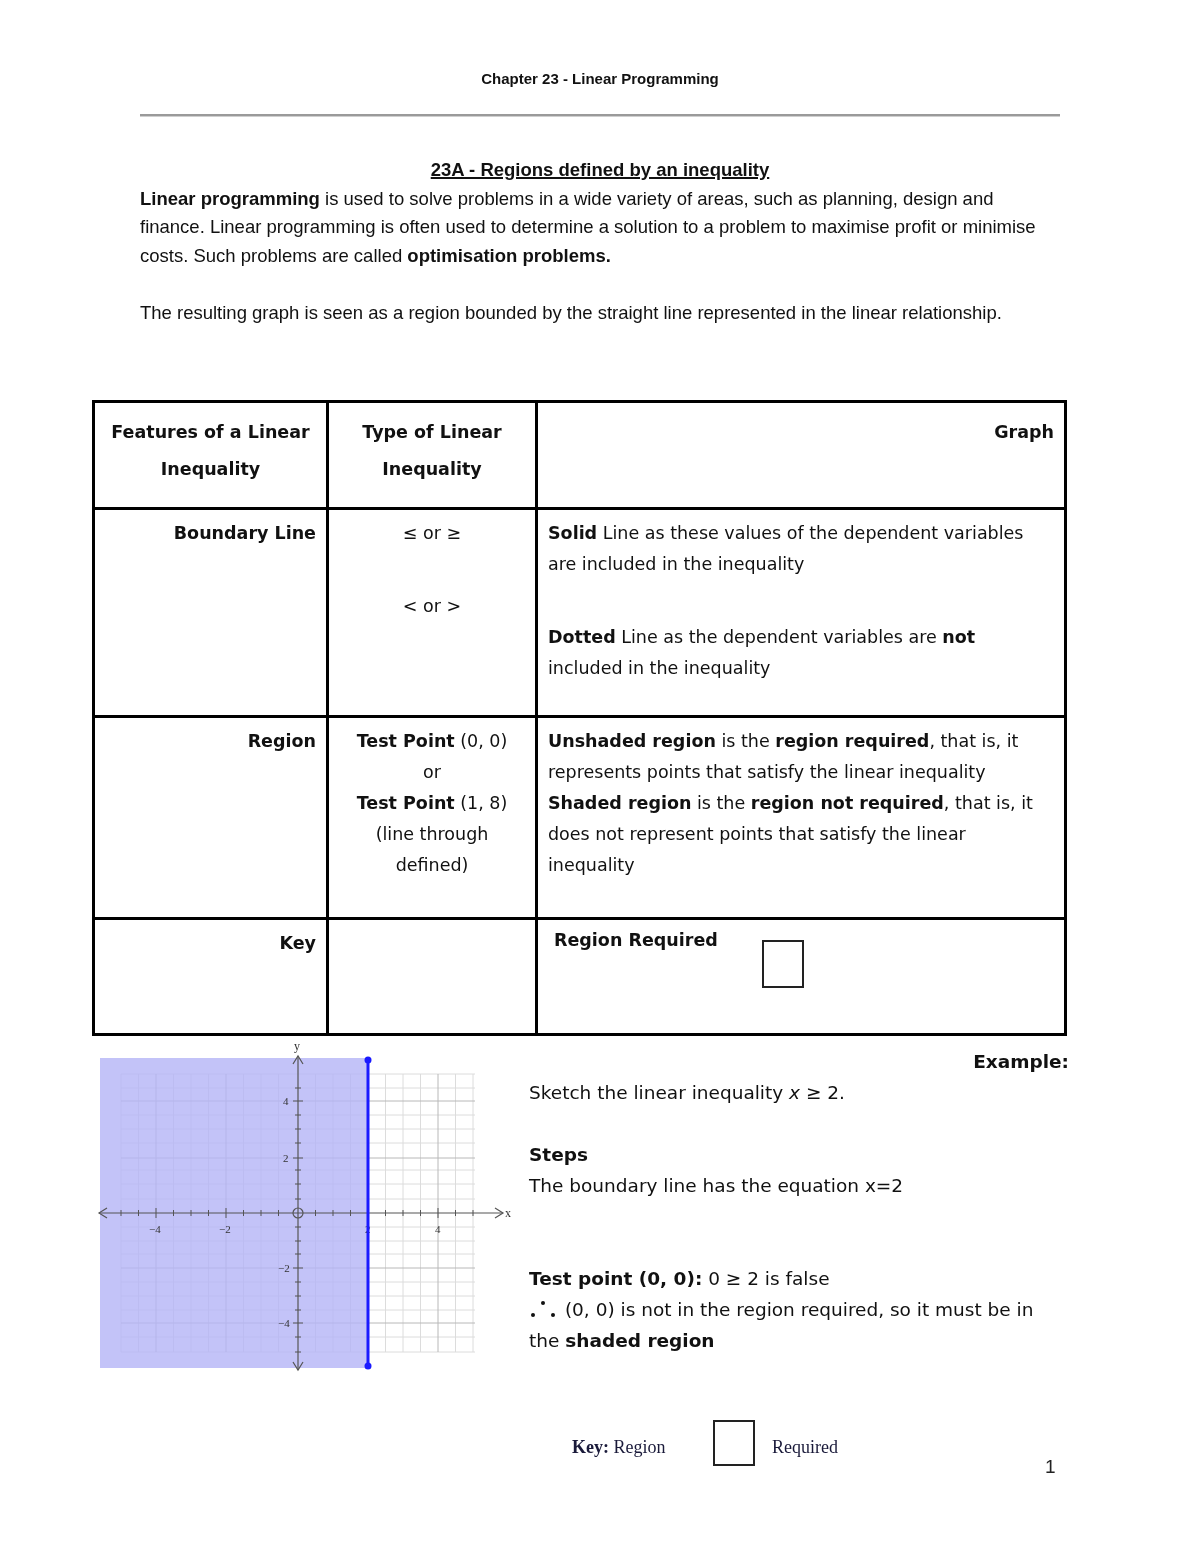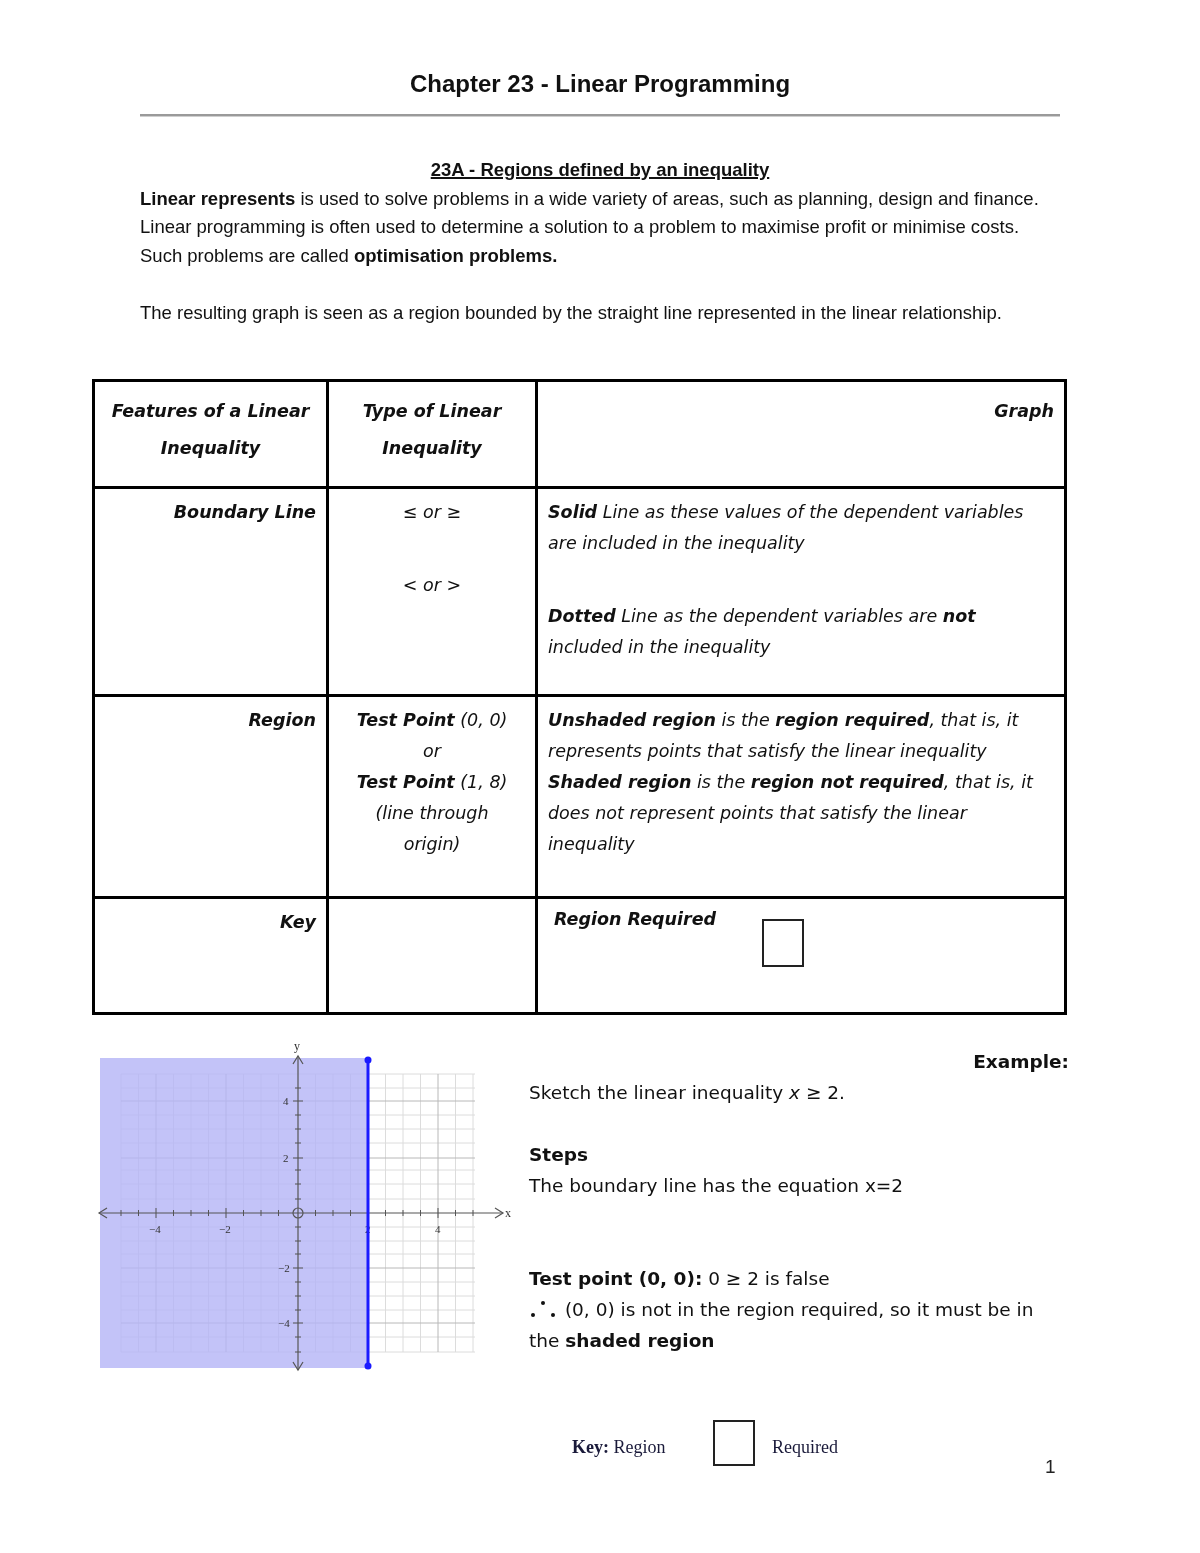--- a/index.html
+++ b/index.html
@@ -1,37 +1,37 @@
 <!DOCTYPE html>
 <html><head>
   <meta charset="utf-8">
   <style>
     * { box-sizing: border-box; margin: 0; padding: 0; }
     html, body { width: 1200px; height: 1553px; background: #ffffff; }
     body { position: relative; font-family: "DejaVu Sans", sans-serif; color: #111; overflow: hidden; }
 
     .header-title {
       position: absolute; left: 0; top: 70px; width: 1200px; text-align: center;
-      font-family: "Liberation Sans", sans-serif; font-weight: bold; font-size: 24px; color: #111;
+      font-family: "Liberation Sans", sans-serif; font-weight: bold; font-size: 15px; color: #111;
     }
     .header-rule {
       position: absolute; left: 140px; top: 114px; width: 920px; height: 3px;
       background: #9a9a9a; border-bottom: 1px solid #cfcfcf;
     }
 
     .intro { position: absolute; left: 140px; top: 156px; width: 920px;
       font-family: "Liberation Sans", sans-serif; font-size: 18.5px; line-height: 28.5px; color: #111; }
     .intro .heading { font-weight: bold; text-decoration: underline; text-decoration-thickness: 2px; display: block; text-align: center; }
     .intro b { font-weight: bold; }
     .intro .para2 { margin-top: 29px; }
 
     table.features {
-      position: absolute; left: 92px; top: 379px; width: 972px;
+      position: absolute; left: 92px; top: 400px; width: 972px;
       border-collapse: collapse; table-layout: fixed;
-      font-family: "DejaVu Sans", sans-serif; font-size: 17.5px; color: #111; font-style: italic;
+      font-family: "DejaVu Sans", sans-serif; font-size: 17.5px; color: #111;
     }
     table.features td, table.features th {
       border: 3px solid #000; vertical-align: top; padding: 8px 10px;
     }
     table.features col.c1 { width: 234px; }
     table.features col.c2 { width: 209px; }
     table.features col.c3 { width: 529px; }
     .th-text { font-weight: bold; line-height: 39px; text-align: center; display: block; padding-top: 2px; }
     .th-left { text-align: right; }
     .row-boundary td { height: 208px; }
@@ -66,21 +66,21 @@
     .page-number { position: absolute; left: 1045px; top: 1456px; font-family: "Liberation Sans", sans-serif; font-size: 19px; color: #222; }
   </style>
 </head>
 <body>
 
 <div class="header-title">Chapter 23 - Linear Programming</div>
 <div class="header-rule"></div>
 
 <div class="intro">
   <span class="heading">23A - Regions defined by an inequality</span>
-  <p><b>Linear represents</b><span> is used to solve problems in a wide variety of areas, such as planning, design and finance. Linear programming is often used to determine a solution to a problem to maximise profit or minimise costs. Such problems are called </span><b>optimisation problems.</b></p>
+  <p><b>Linear programming</b><span> is used to solve problems in a wide variety of areas, such as planning, design and finance. Linear programming is often used to determine a solution to a problem to maximise profit or minimise costs. Such problems are called </span><b>optimisation problems.</b></p>
   <p class="para2">The resulting graph is seen as a region bounded by the straight line represented in the linear relationship.</p>
 </div>
 
 <table class="features">
   <colgroup>
       <col class="c1">
       <col class="c2">
       <col class="c3">
     </colgroup>
   <tbody>
@@ -115,21 +115,21 @@
   </tr>
   <tr class="row-region">
     <td class="center bold">
       <span class="cell-line">Region</span>
     </td>
     <td class="center">
       <span class="cell-line"><b>Test Point</b><span> (0, 0)</span></span>
       <span class="cell-line">or</span>
       <span class="cell-line"><b>Test Point</b><span> (1, 8)</span></span>
       <span class="cell-line">(line through</span>
-      <span class="cell-line">origin)</span>
+      <span class="cell-line">defined)</span>
     </td>
     <td>
       <span class="cell-line"><b>Unshaded region</b><span> is the </span><b>region required</b><span>, that is, it represents points that satisfy the linear inequality</span></span>
       <span class="cell-line"><b>Shaded region</b><span> is the </span><b>region not required</b><span>, that is, it does not represent points that satisfy the linear inequality</span></span>
     </td>
   </tr>
   <tr class="row-key">
     <td class="center bold">
       <span class="cell-line">Key</span>
     </td>

